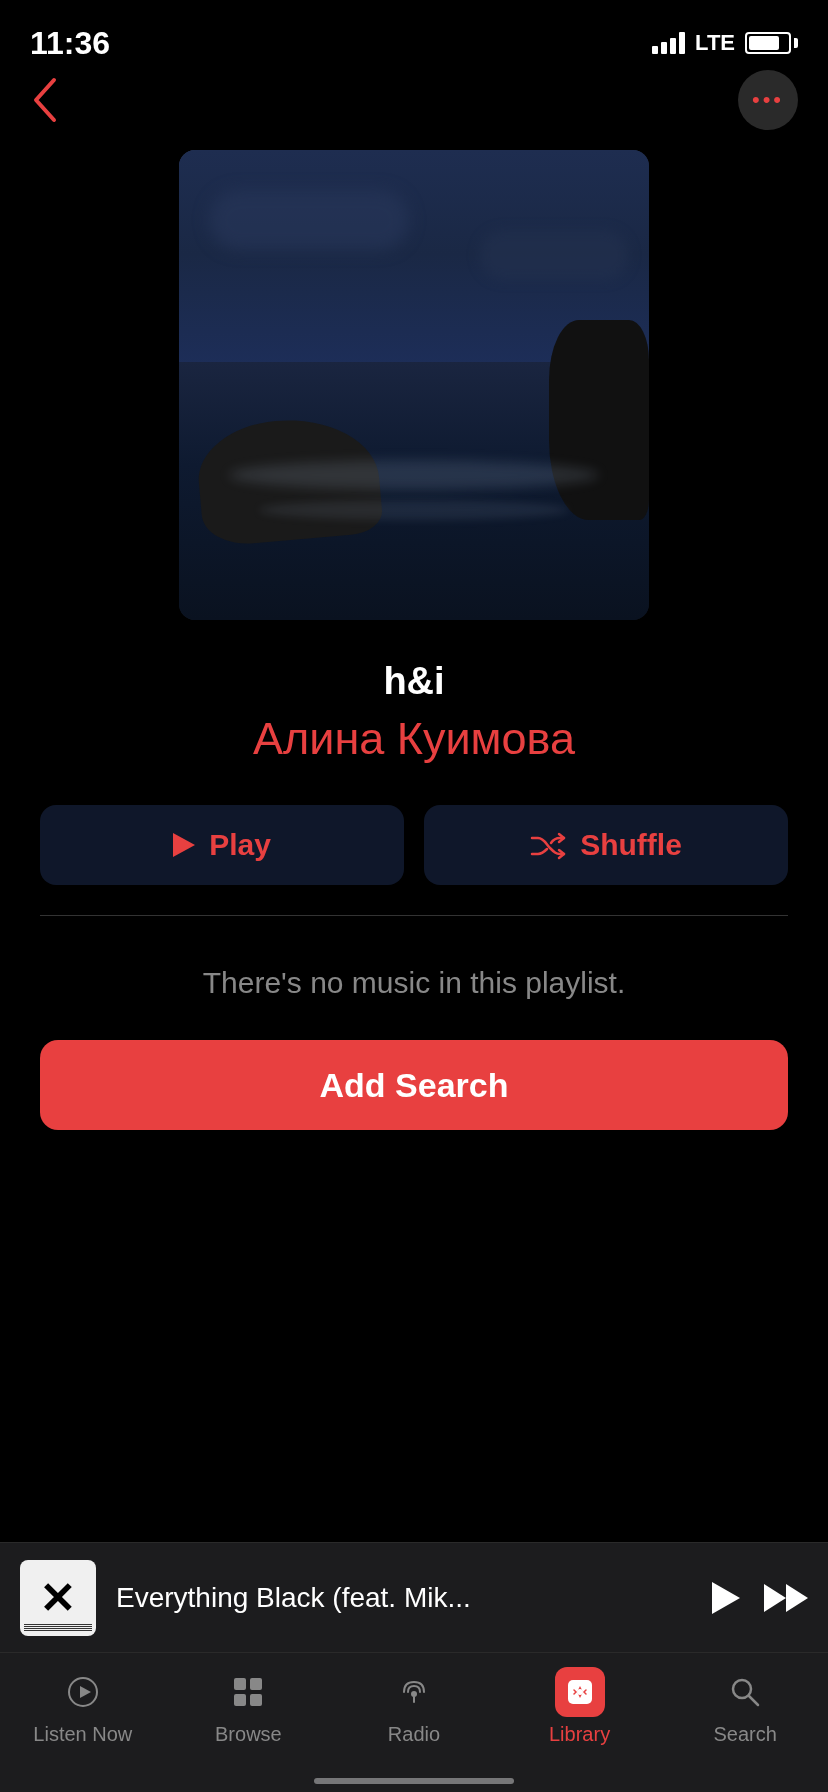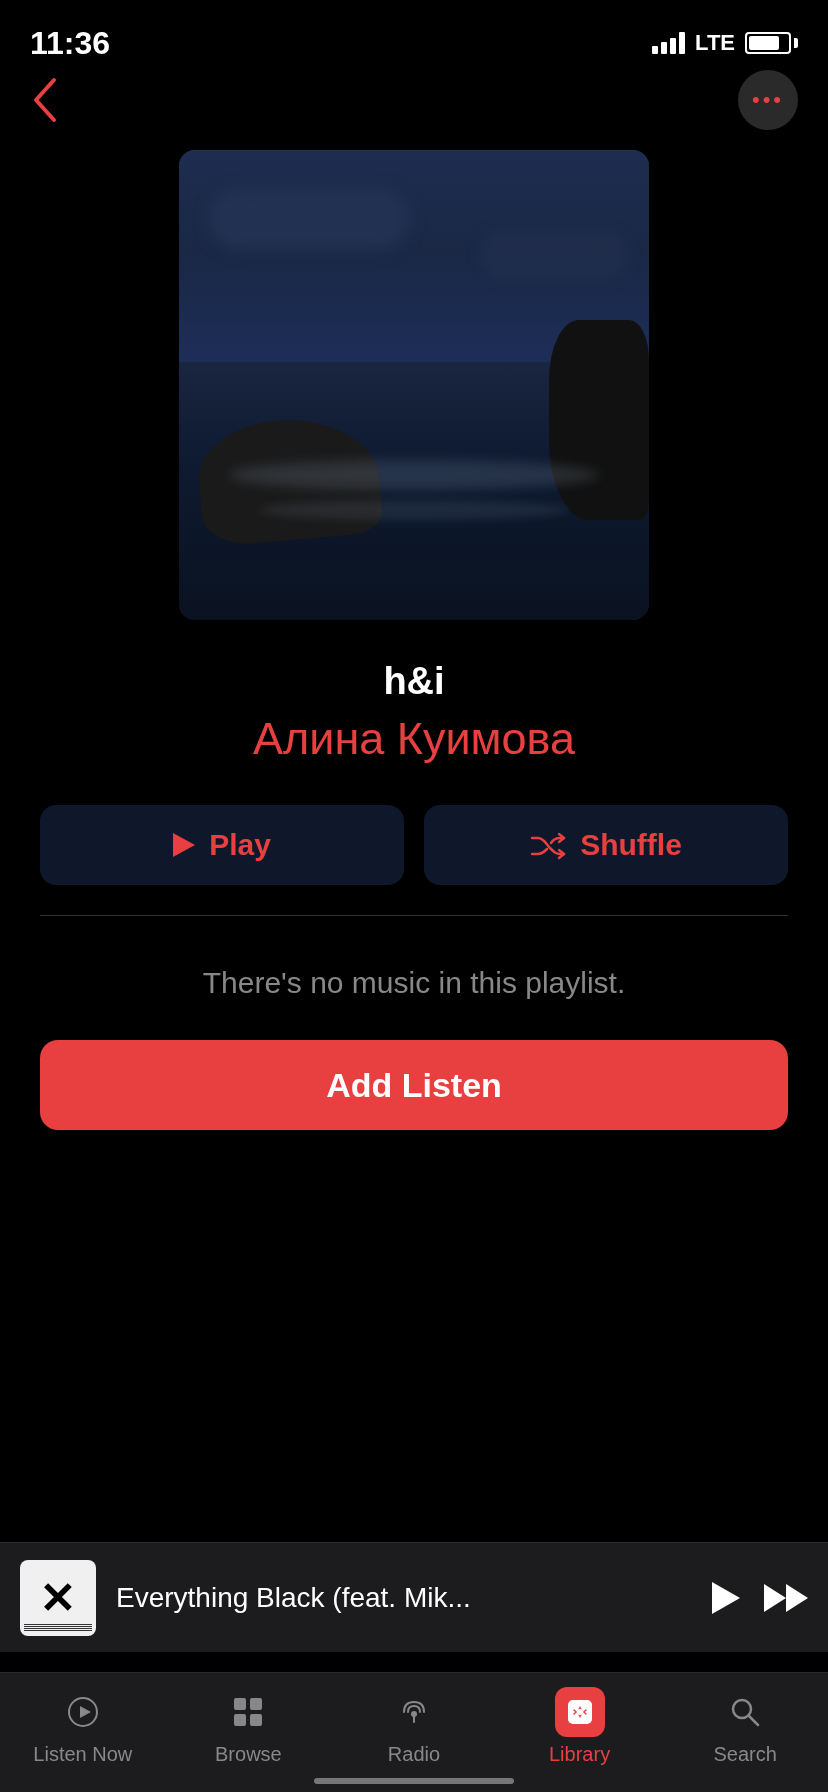--- a/index.html
+++ b/index.html
@@ -366,21 +366,21 @@
       border-color: transparent transparent transparent #fff;
     }
 
     
     .tab-bar {
       position: fixed;
       bottom: 0;
       left: 0;
       right: 0;
       background: #1c1c1e;
-      height: 120px;
+      height: 140px;
       display: flex;
       align-items: flex-start;
       padding-top: 14px;
       border-top: 1px solid #2a2a2a;
     }
     .tab-item {
       flex: 1;
       display: flex;
       flex-direction: column;
       align-items: center;
@@ -493,21 +493,21 @@
     </svg>
     <span class="ctrl-btn-label">Shuffle</span>
   </button>
 </div>
 
 <div class="divider"></div>
 
 <div class="empty-playlist">
   <p class="empty-text">There's no music in this playlist.</p>
   <button class="add-music-btn">
-    <span class="add-music-label">Add Listen</span>
+    <span class="add-music-label">Add Search</span>
   </button>
 </div>
 
 <div class="mini-player">
   <div class="mini-album-art">
     <div class="mini-album-inner">
       <span class="x-mark">✕</span>
       <div class="mini-album-lines"></div>
     </div>
   </div>

